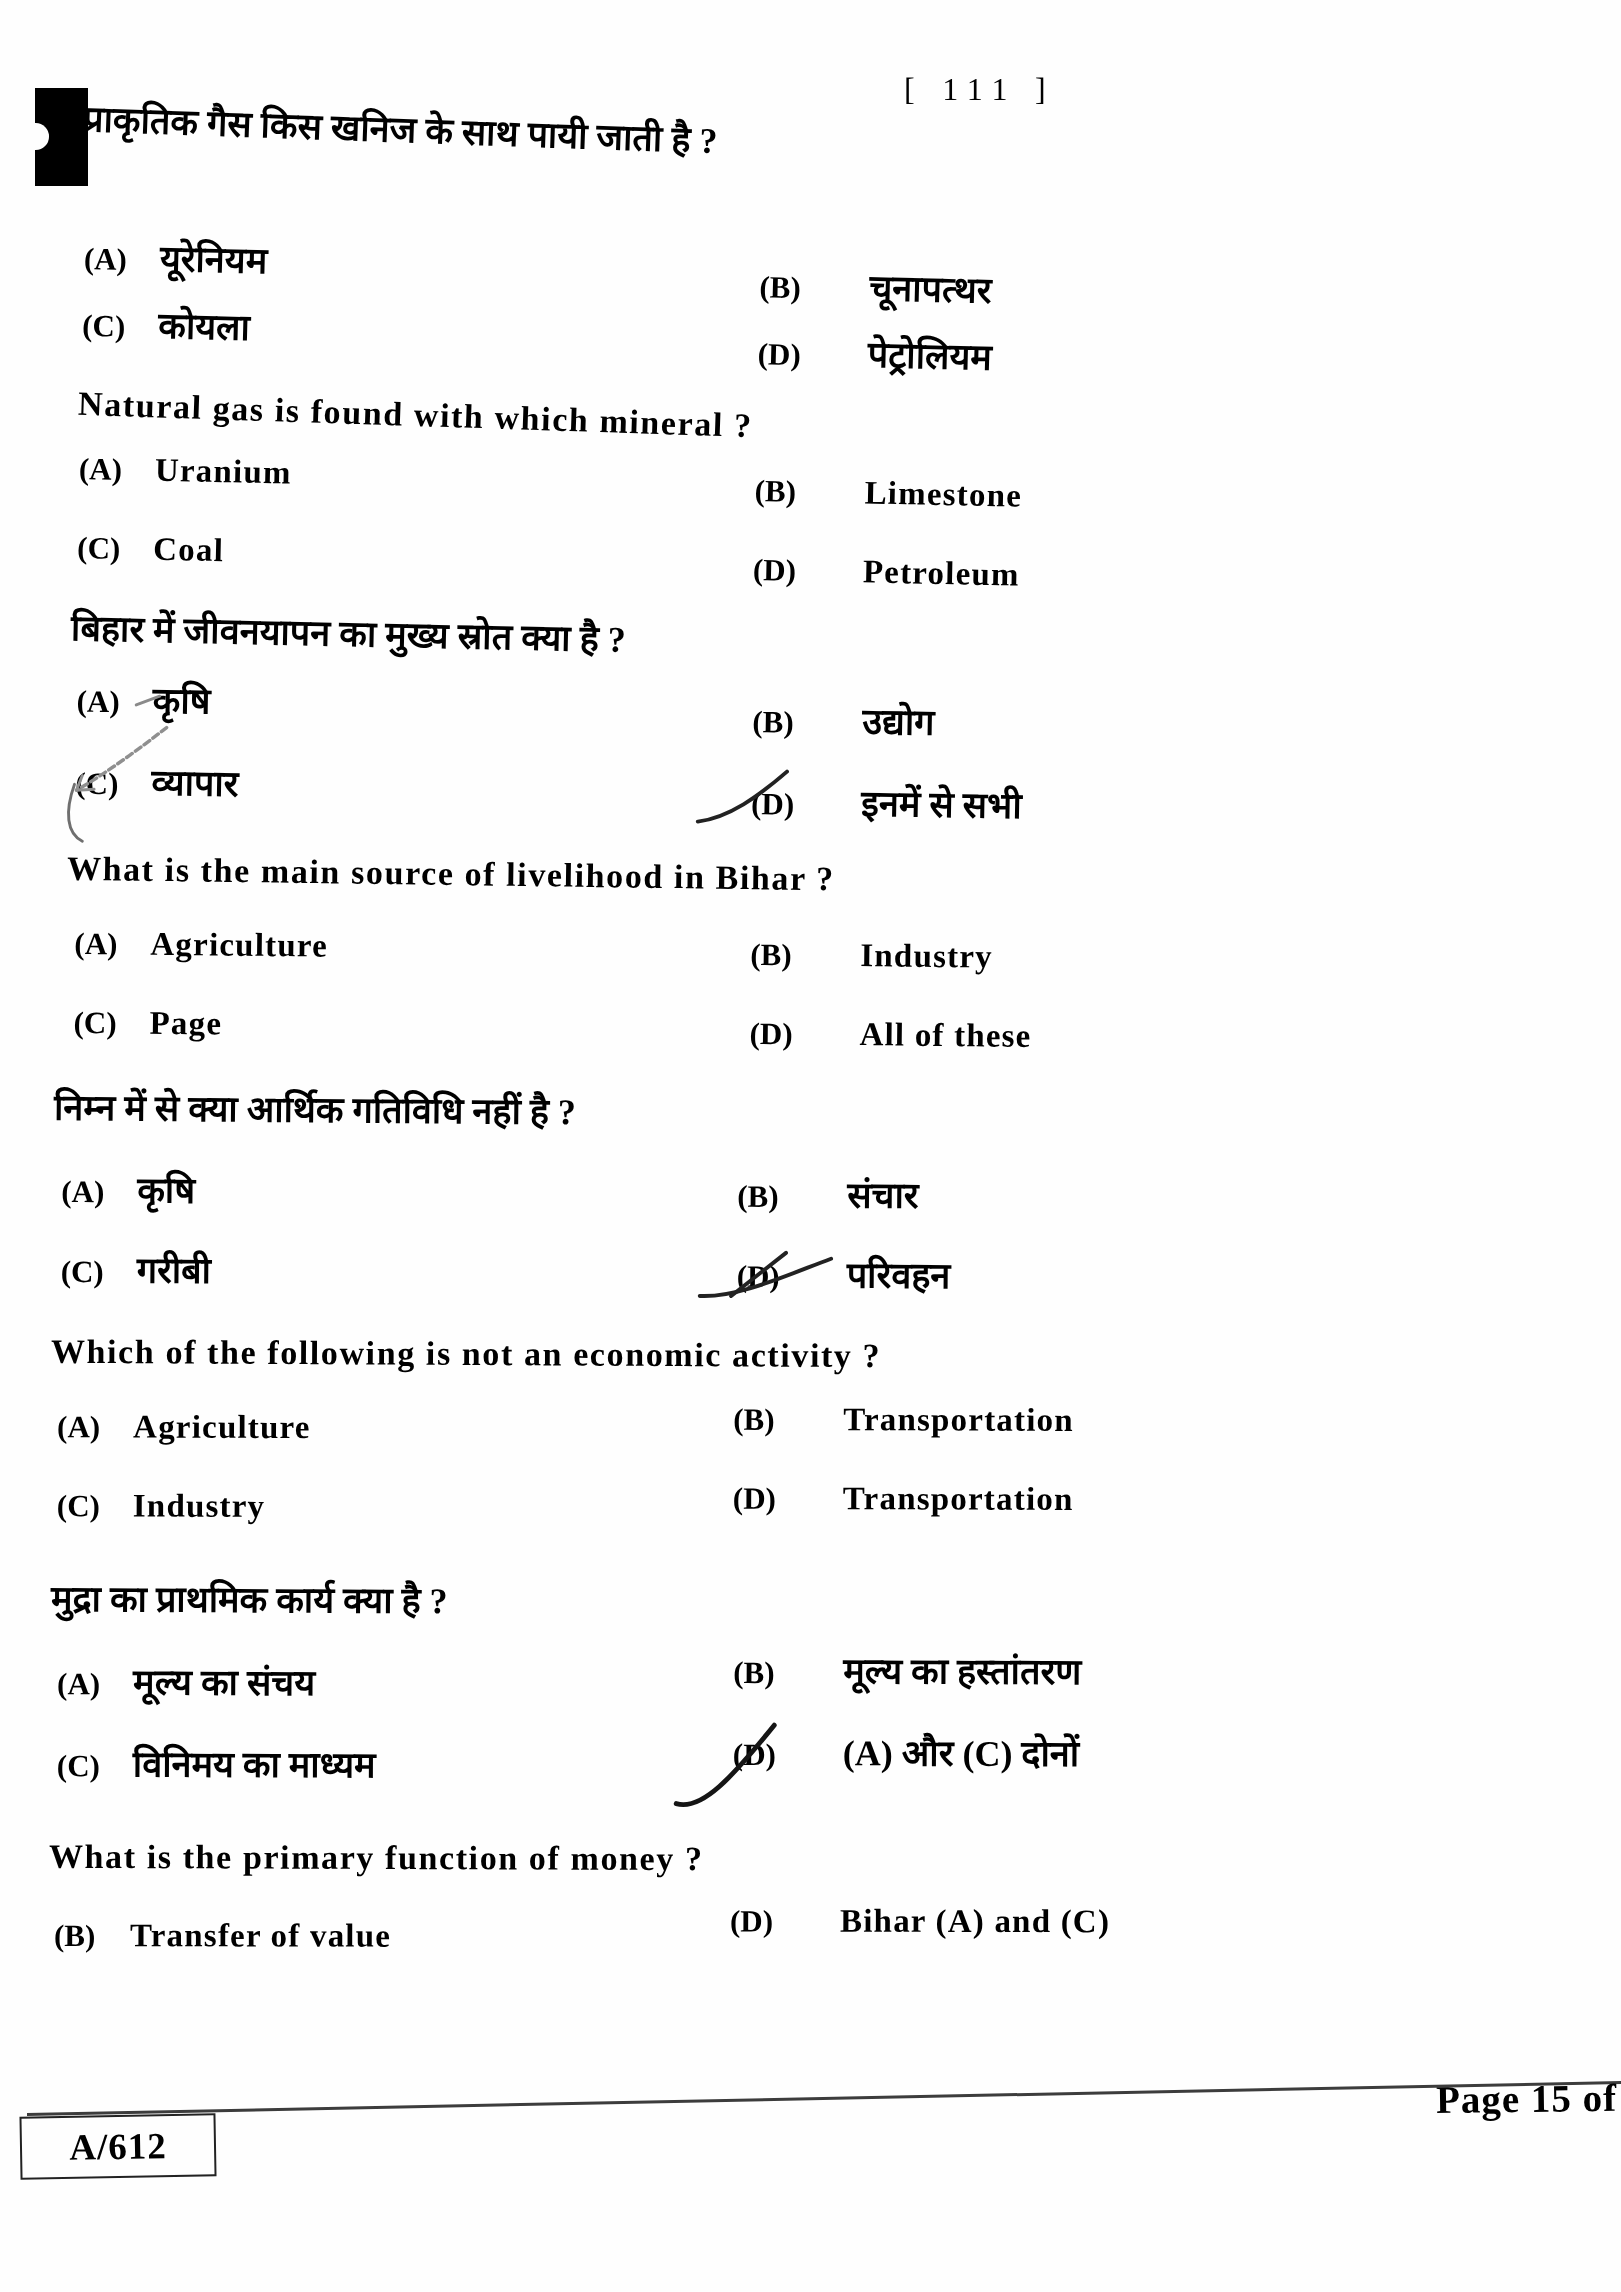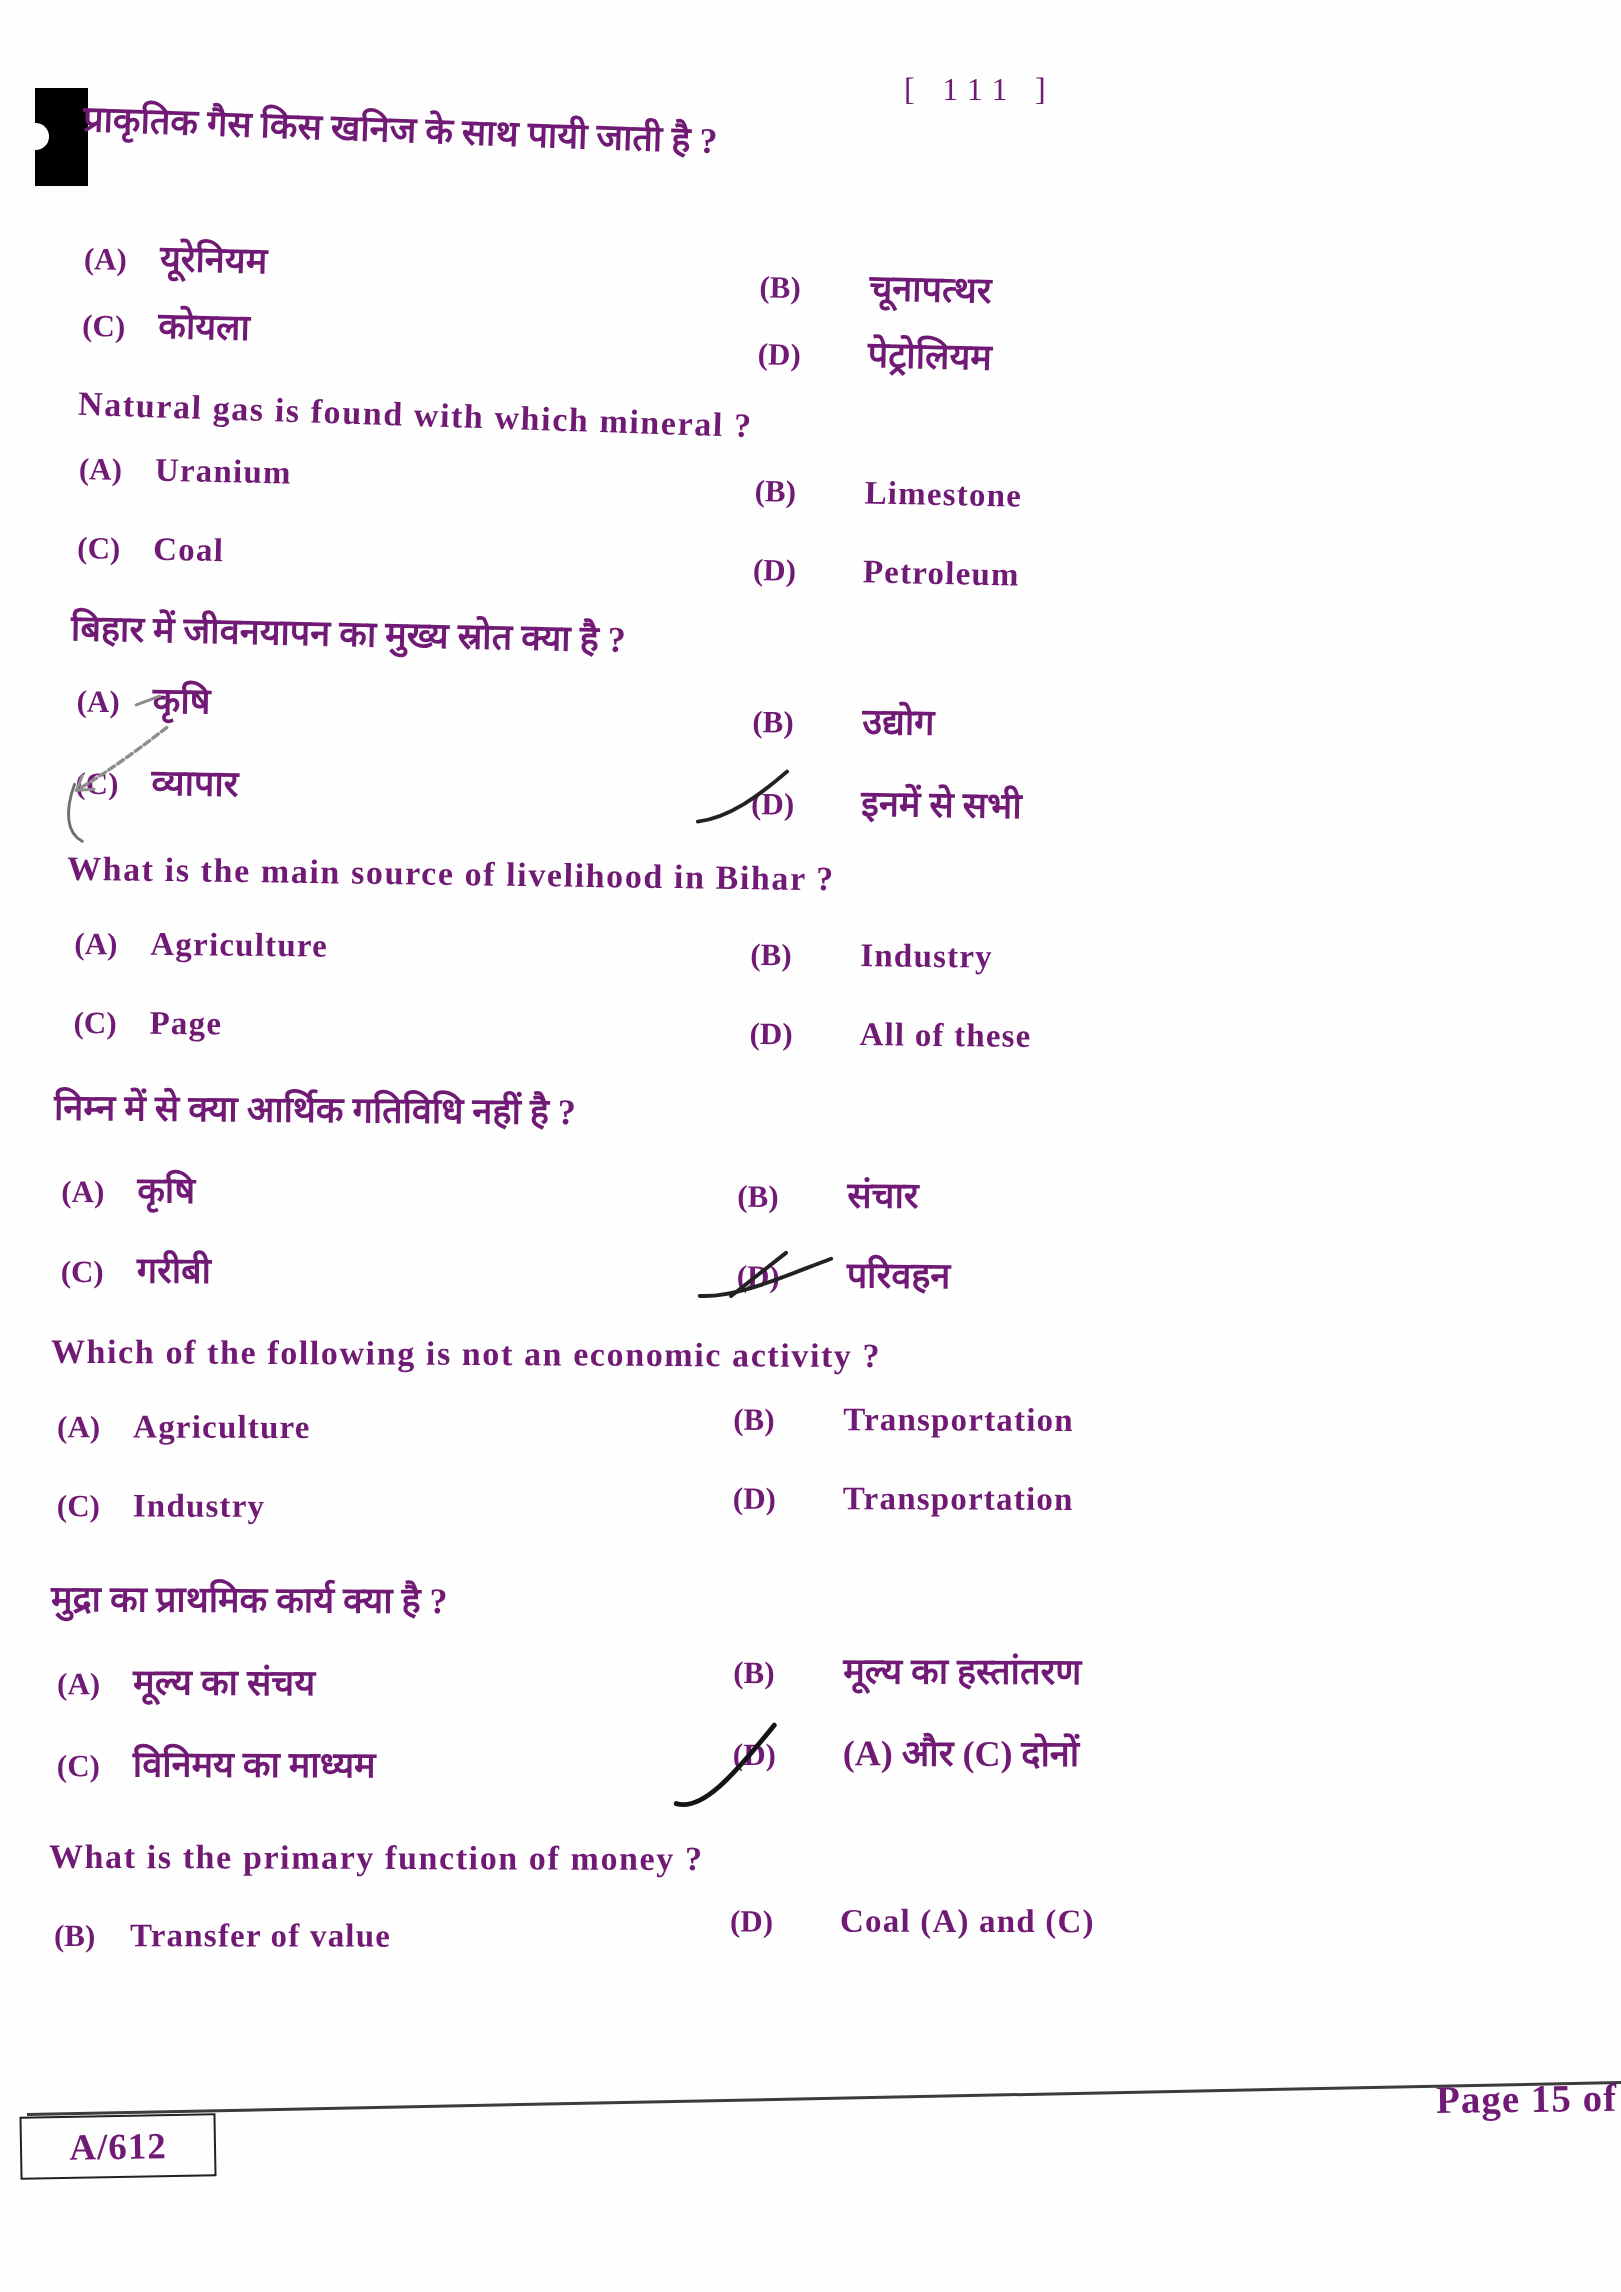--- a/index.html
+++ b/index.html
@@ -1,18 +1,18 @@
 <!DOCTYPE html>
 <html><head>
 <meta charset="utf-8">
 <style>
   html,body{margin:0;padding:0;background:#d9d9d9;}
   .page{
     position:relative;width:1621px;height:2293px;background:#fefefe;
-    overflow:hidden;font-family:"Liberation Serif","DejaVu Serif",serif;color:#701a75;
+    overflow:hidden;font-family:"Liberation Serif","DejaVu Serif",serif;color:#000000;
   }
   .q{position:absolute;white-space:nowrap;font-weight:700;line-height:1.25;}
   .q.hi{font-size:36px;}
   .q.en{font-size:34px;letter-spacing:1.6px;}
   .grid{
     position:absolute;display:grid;grid-template-columns:676px 1fr;
     row-gap:var(--rg,37px);white-space:nowrap;font-weight:700;line-height:1.2;
   }
   .grid.hi .txt{font-size:36px;}
   .grid.en .txt{font-size:33px;letter-spacing:1.2px;}
@@ -98,21 +98,21 @@
   <div class="grid hi" style="left:57px;top:1663px;transform:rotate(0.2deg);--rg:39px;--ry:-13.7px;">
     <div class="opt"><span class="lab">(A)</span><span class="txt">मूल्य का संचय</span></div>
     <div class="opt"><span class="lab">(B)</span><span class="txt">मूल्य का हस्तांतरण</span></div>
     <div class="opt"><span class="lab">(C)</span><span class="txt">विनिमय का माध्यम</span></div>
     <div class="opt"><span class="lab">(D)</span><span class="txt">(A) और (C) दोनों</span></div>
   </div>
 
   <div class="q en" style="left:49px;top:1837px;transform:rotate(0.2deg);">What is the primary function of money ?</div>
   <div class="grid en" style="left:54px;top:1917px;transform:rotate(0.1deg);--rg:39px;--ry:-15.7px;">
     <div class="opt"><span class="lab">(B)</span><span class="txt">Transfer of value</span></div>
-    <div class="opt"><span class="lab">(D)</span><span class="txt">Coal (A) and (C)</span></div>
+    <div class="opt"><span class="lab">(D)</span><span class="txt">Bihar (A) and (C)</span></div>
   </div>
 
   <svg class="marks" width="1621" height="2293" viewBox="0 0 1654 2339">
     <path d="M139,719 l24,-9" stroke="#8a8a8a" stroke-width="3" fill="none" stroke-linecap="round"></path>
     <path d="M170,742 C142,764 106,790 78,806" stroke="#8f8f8f" stroke-width="3.5" fill="none" stroke-linecap="round" stroke-dasharray="7 4"></path>
     <path d="M78,806 l18,-1 M78,806 l6,-15" stroke="#8f8f8f" stroke-width="3" fill="none" stroke-linecap="round"></path>
     <path d="M76,800 C66,828 68,850 84,858" stroke="#6f6f6f" stroke-width="3" fill="none" stroke-linecap="round"></path>
     <path d="M712,838 C744,834 774,812 803,787" stroke="#222" stroke-width="4" fill="none" stroke-linecap="round"></path>
     <path d="M714,1322 C752,1324 800,1302 848,1284" stroke="#222" stroke-width="4" fill="none" stroke-linecap="round"></path>
     <path d="M746,1322 L802,1278" stroke="#222" stroke-width="4" fill="none" stroke-linecap="round"></path>

